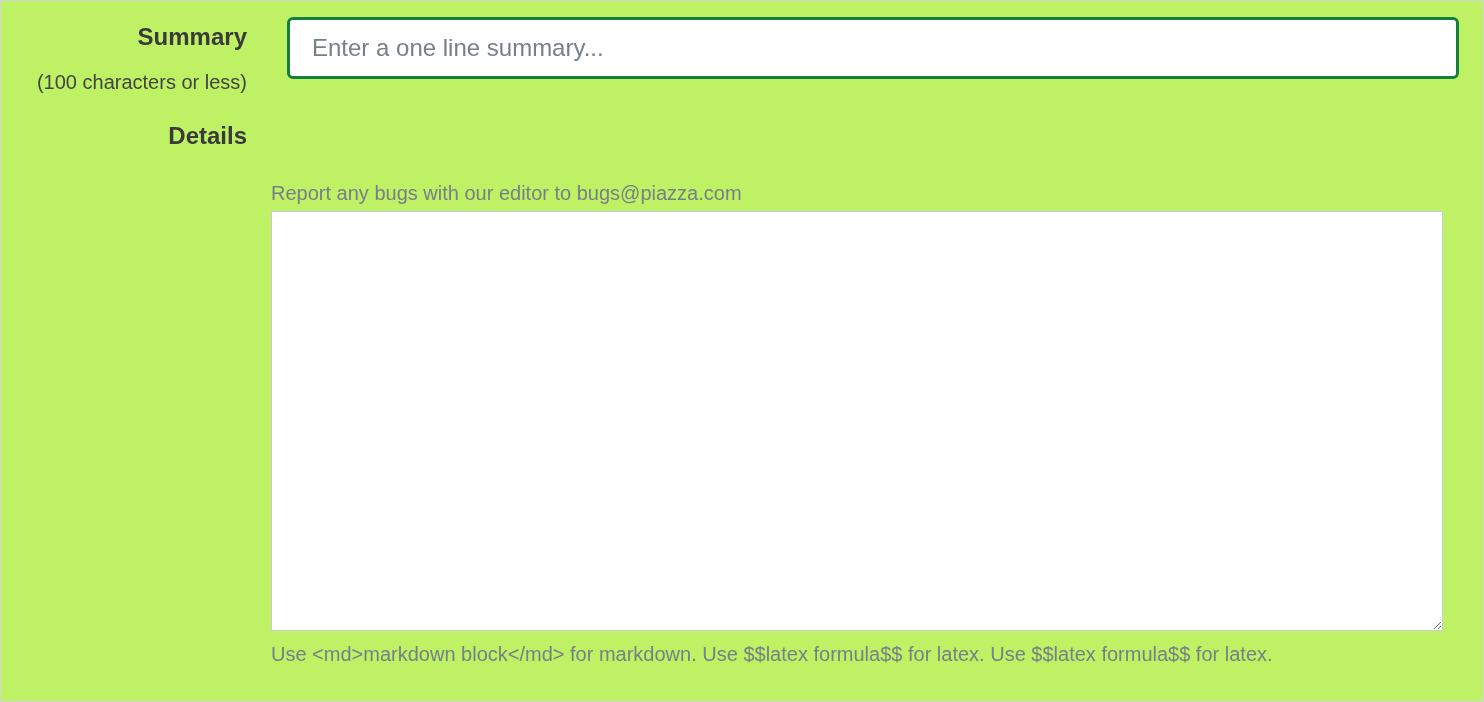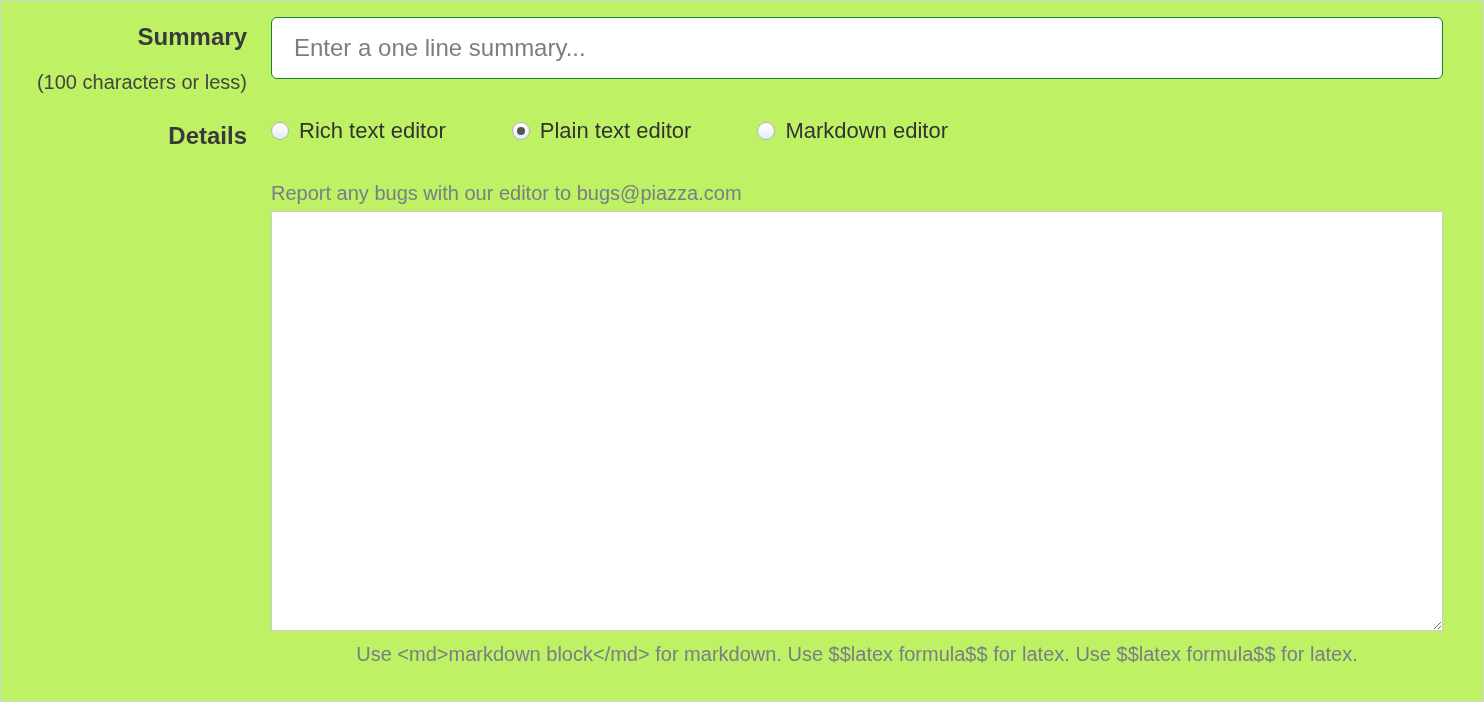--- a/index.html
+++ b/index.html
@@ -38,24 +38,25 @@
       margin-top: 20px;
     }
     .field-col {
       flex: 1 1 auto;
     }
     .summary-input {
       width: 100%;
       height: 62px;
       font-size: 24px;
       padding: 0 22px;
-      border: 1px solid #15803d;
+      border: 3px solid #15803d;
       border-radius: 6px;
       background: #fff;
       color: #333;
+      margin-left: 16px;
     }
     .summary-input::placeholder { color: #777f87; }
 
     .details-row { margin-top: 24px; }
     .details-row .label-col { padding-top: 4px; }
 
     .radio-group {
       display: flex;
       gap: 66px;
       align-items: center;
@@ -103,21 +104,21 @@
       height: 420px;
       border: 1px solid #c7cdd2;
       background: #fff;
       font-size: 18px;
       padding: 10px;
       resize: both;
       overflow: auto;
       font-family: inherit;
     }
 
-    .hint-row { margin-top: 8px; text-align: center; }
+    .hint-row { margin-top: 8px; }
     .hint-text {
       font-size: 20px;
       color: #777f87;
     }
   </style>
 </head>
 <body>
 
 <div class="panel">
 
@@ -127,36 +128,20 @@
       <div class="label-sub">(100 characters or less)</div>
     </div>
     <div class="field-col">
       <input type="text" class="summary-input" placeholder="Enter a one line summary..." style="">
     </div>
   </div>
 
   <div class="row details-row">
     <div class="label-col">
       <div class="label-title">Details</div>
-    </div>
-    <div class="field-col">
-      <div class="radio-group">
-        <label class="radio-item">
-          <span class="radio-circle"></span>
-          <span>Rich text editor</span>
-        </label>
-        <label class="radio-item">
-          <span class="radio-circle checked"></span>
-          <span>Plain text editor</span>
-        </label>
-        <label class="radio-item">
-          <span class="radio-circle"></span>
-          <span>Markdown editor</span>
-        </label>
-      </div>
     </div>
   </div>
 
   <div class="row">
     <div class="label-col"></div>
     <div class="field-col bug-note-row">
       <span class="bug-note">Report any bugs with our editor to bugs@piazza.com</span>
     </div>
   </div>
 

